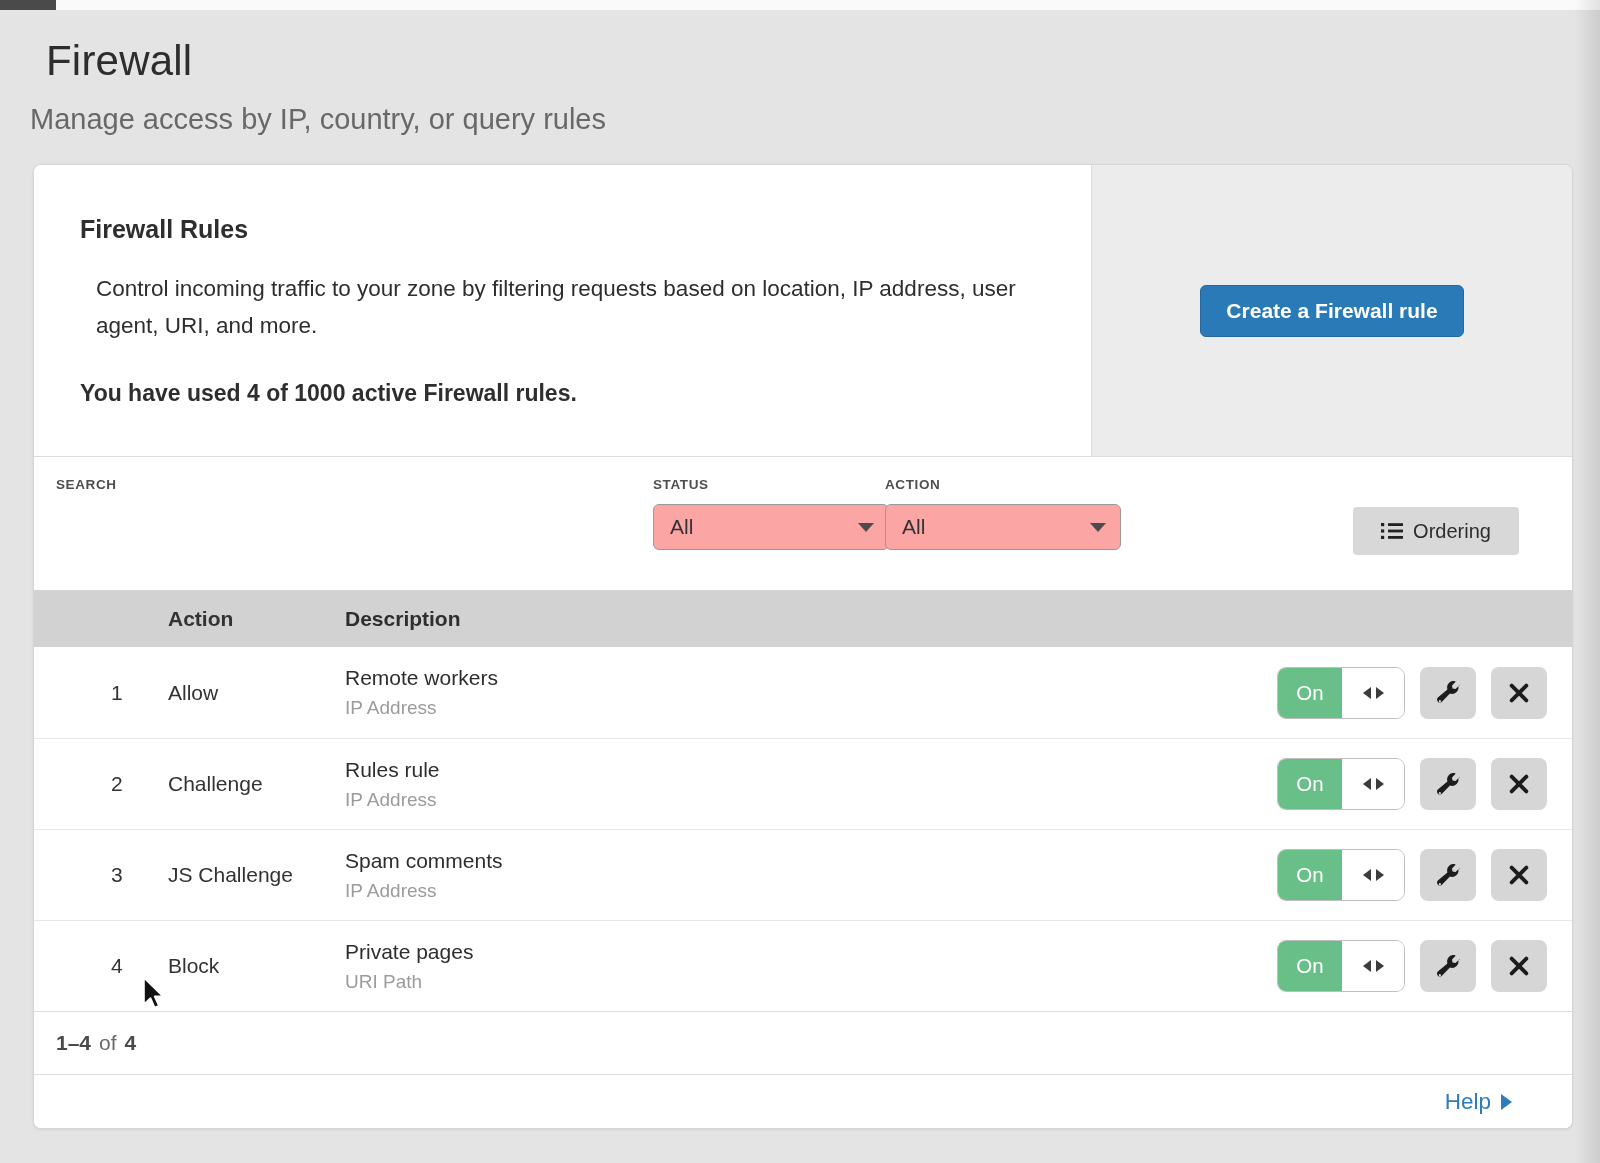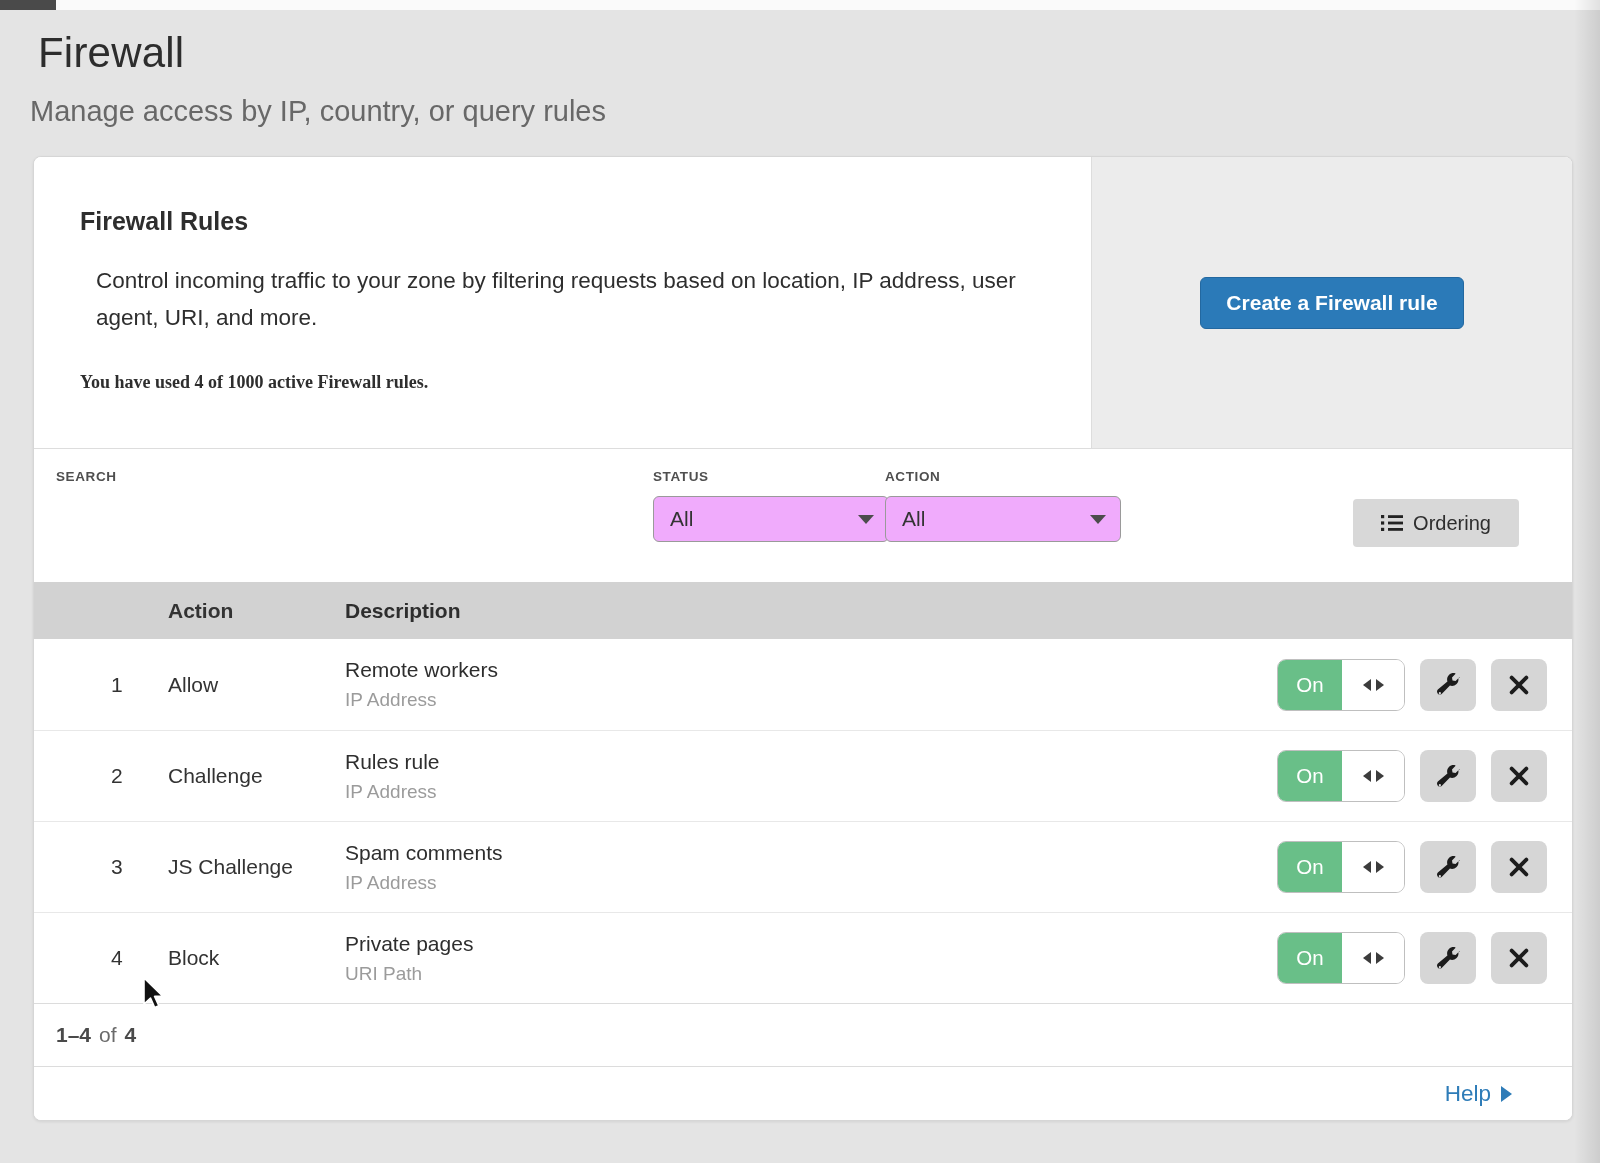--- a/index.html
+++ b/index.html
@@ -11,39 +11,39 @@
     position: relative;
     overflow: hidden;
     color: #2e2e2e;
   }
   .top-strip { position: absolute; top: 0; left: 0; right: 0; height: 10px; background: #fafafa; }
   .top-corner { position: absolute; top: 0; left: 0; width: 56px; height: 10px; background: #4a4a4a; }
   .right-shade { position: absolute; top: 0; right: 0; width: 26px; height: 100%;
     background: linear-gradient(to right, rgba(0,0,0,0), rgba(0,0,0,0.10)); pointer-events: none; }
 
   .page-header { padding: 20px 0 0 30px; }
-  .page-title { margin: 8px; font-size: 42px; line-height: 50px; font-weight: 500; color: #2d2d2d; letter-spacing: 0.2px; }
+  .page-title { margin: 16px; font-size: 42px; line-height: 50px; font-weight: 500; color: #2d2d2d; letter-spacing: 0.2px; }
   .page-subtitle { margin-top: 16px; font-size: 29px; line-height: 34px; color: #686868; font-weight: 400; }
 
   .card {
     margin: 28px 0 0 33px;
     width: 1540px;
     background: #ffffff;
     border: 1px solid #d6d6d6;
     border-radius: 8px;
     box-shadow: 0 1px 3px rgba(0,0,0,0.08);
     overflow: hidden;
   }
 
   
   .card-top { display: flex; height: 292px; border-bottom: 1px solid #dddddd; }
   .card-top-left { width: 1057px; padding: 50px 40px 0 46px; background: #ffffff; }
   .card-heading { margin: 0; font-size: 25px; font-weight: 700; color: #2e2e2e; }
   .card-desc { margin: 26px 16px 0; font-size: 22.5px; line-height: 37px; color: #2e2e2e; max-width: 950px; }
-  .card-usage { margin-top: 36px; font-size: 18px; font-weight: 700; color: #2e2e2e; font-family: Liberation Serif, serif; }
+  .card-usage { margin-top: 36px; font-size: 23px; font-weight: 700; color: #2e2e2e; }
   .card-top-right {
     flex: 1; background: #ececec; border-left: 1px solid #dddddd;
     display: flex; align-items: center; justify-content: center;
   }
   .create-btn {
     background: #2b7ab8; color: #ffffff;
     border: 1px solid #2368a0; border-radius: 6px;
     font-family: "Liberation Sans", sans-serif;
     font-size: 21px; font-weight: 600;
     padding: 13px 25px; cursor: pointer;
@@ -70,21 +70,21 @@
   .search-input {
     border: none; outline: none; flex: 1;
     font-family: "Liberation Sans", sans-serif;
     font-size: 20.5px; color: #333333; background: transparent;
   }
   .search-input::placeholder { color: #8f8f8f; }
   .select-box {
     position: absolute; top: 47px;
     width: 236px; height: 46px;
     border: 1px solid #9a9a9a; border-radius: 6px;
-    background: #f0abfc;
+    background: #fca5a5;
     display: flex; align-items: center; justify-content: space-between;
     padding: 0 14px 0 16px;
     font-size: 21px; color: #333333; cursor: pointer;
   }
   .sel-status { left: 619px; }
   .sel-action { left: 851px; }
   .caret-down { width: 0; height: 0; border-left: 8px solid transparent; border-right: 8px solid transparent; border-top: 9px solid #4c4c4c; }
   .ordering-btn {
     position: absolute; left: 1319px; top: 50px;
     width: 166px; height: 48px;

